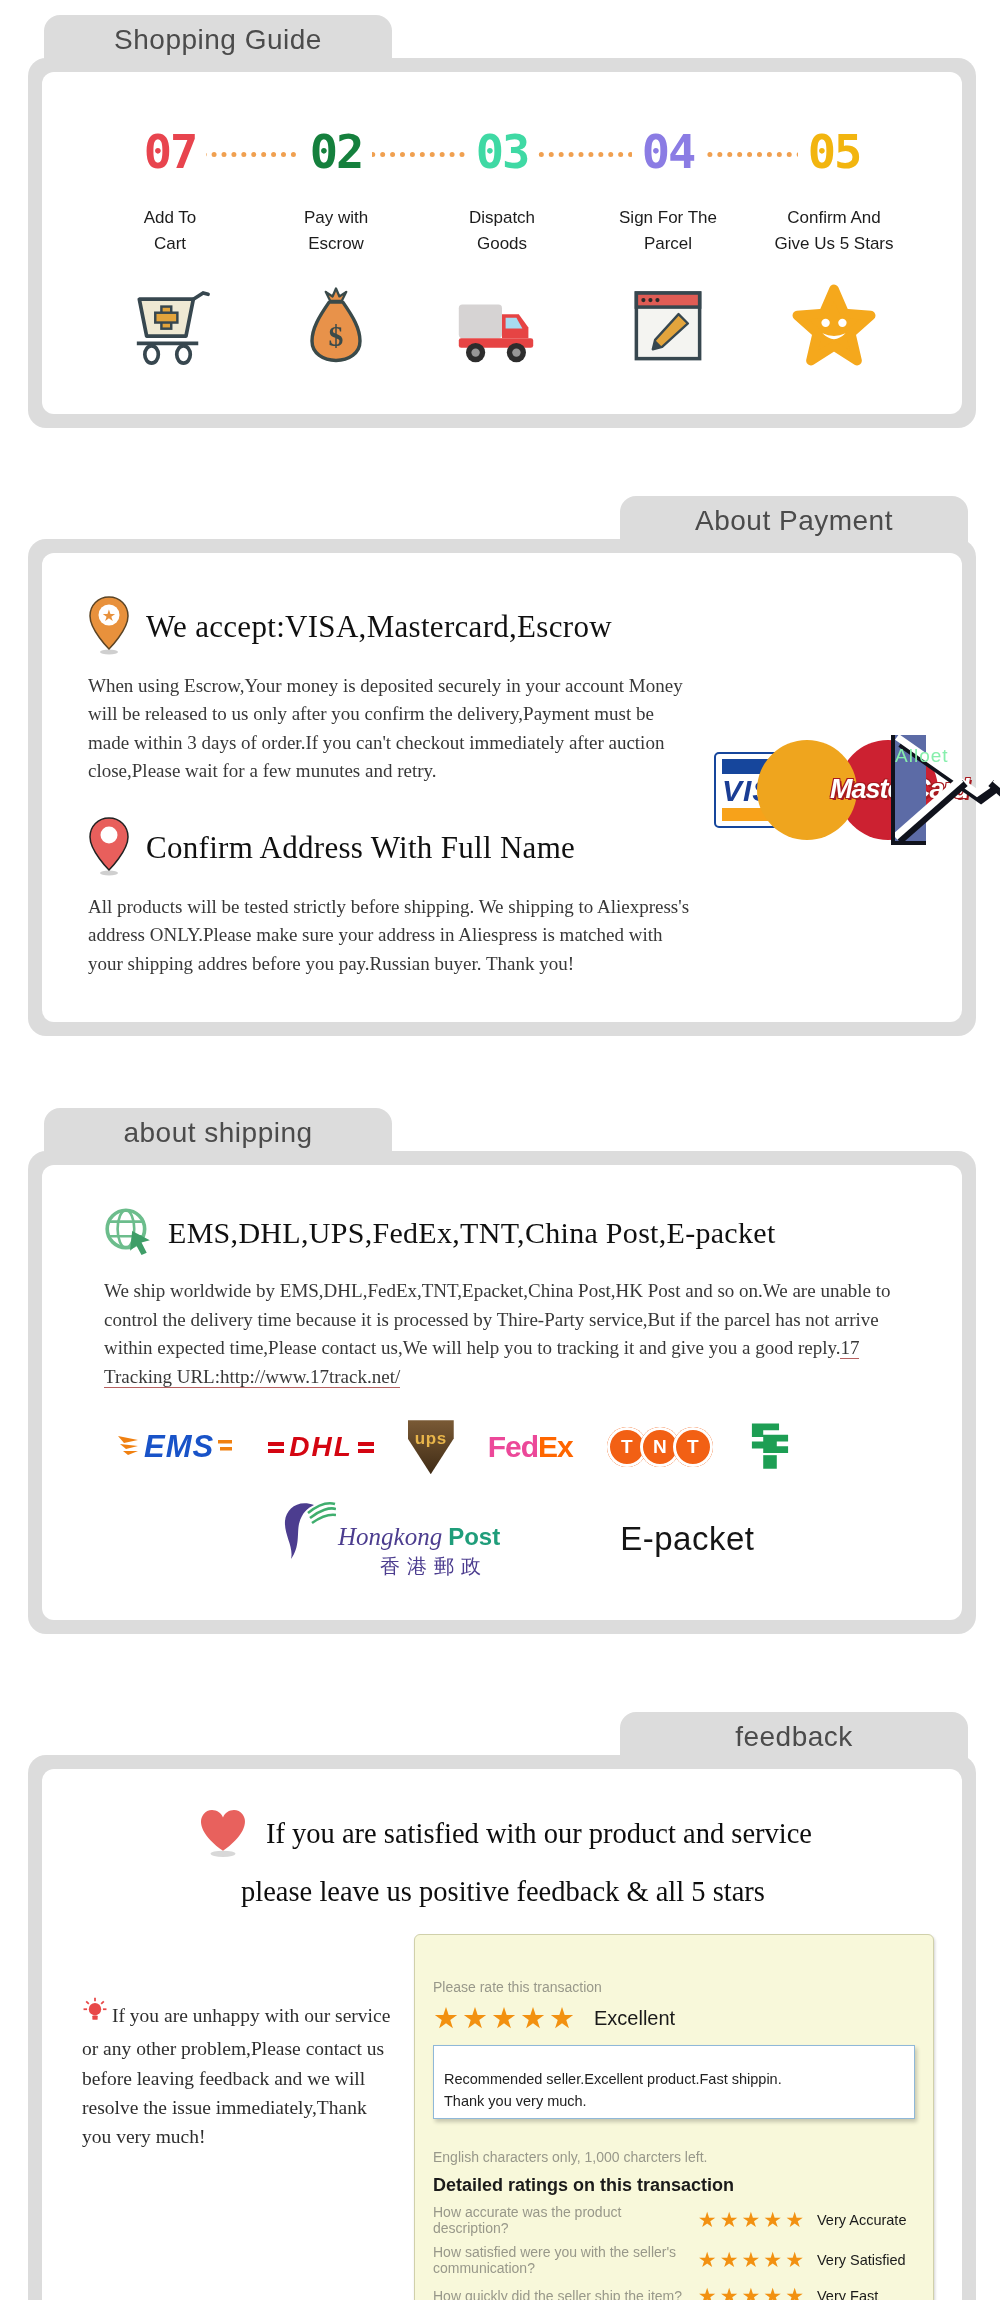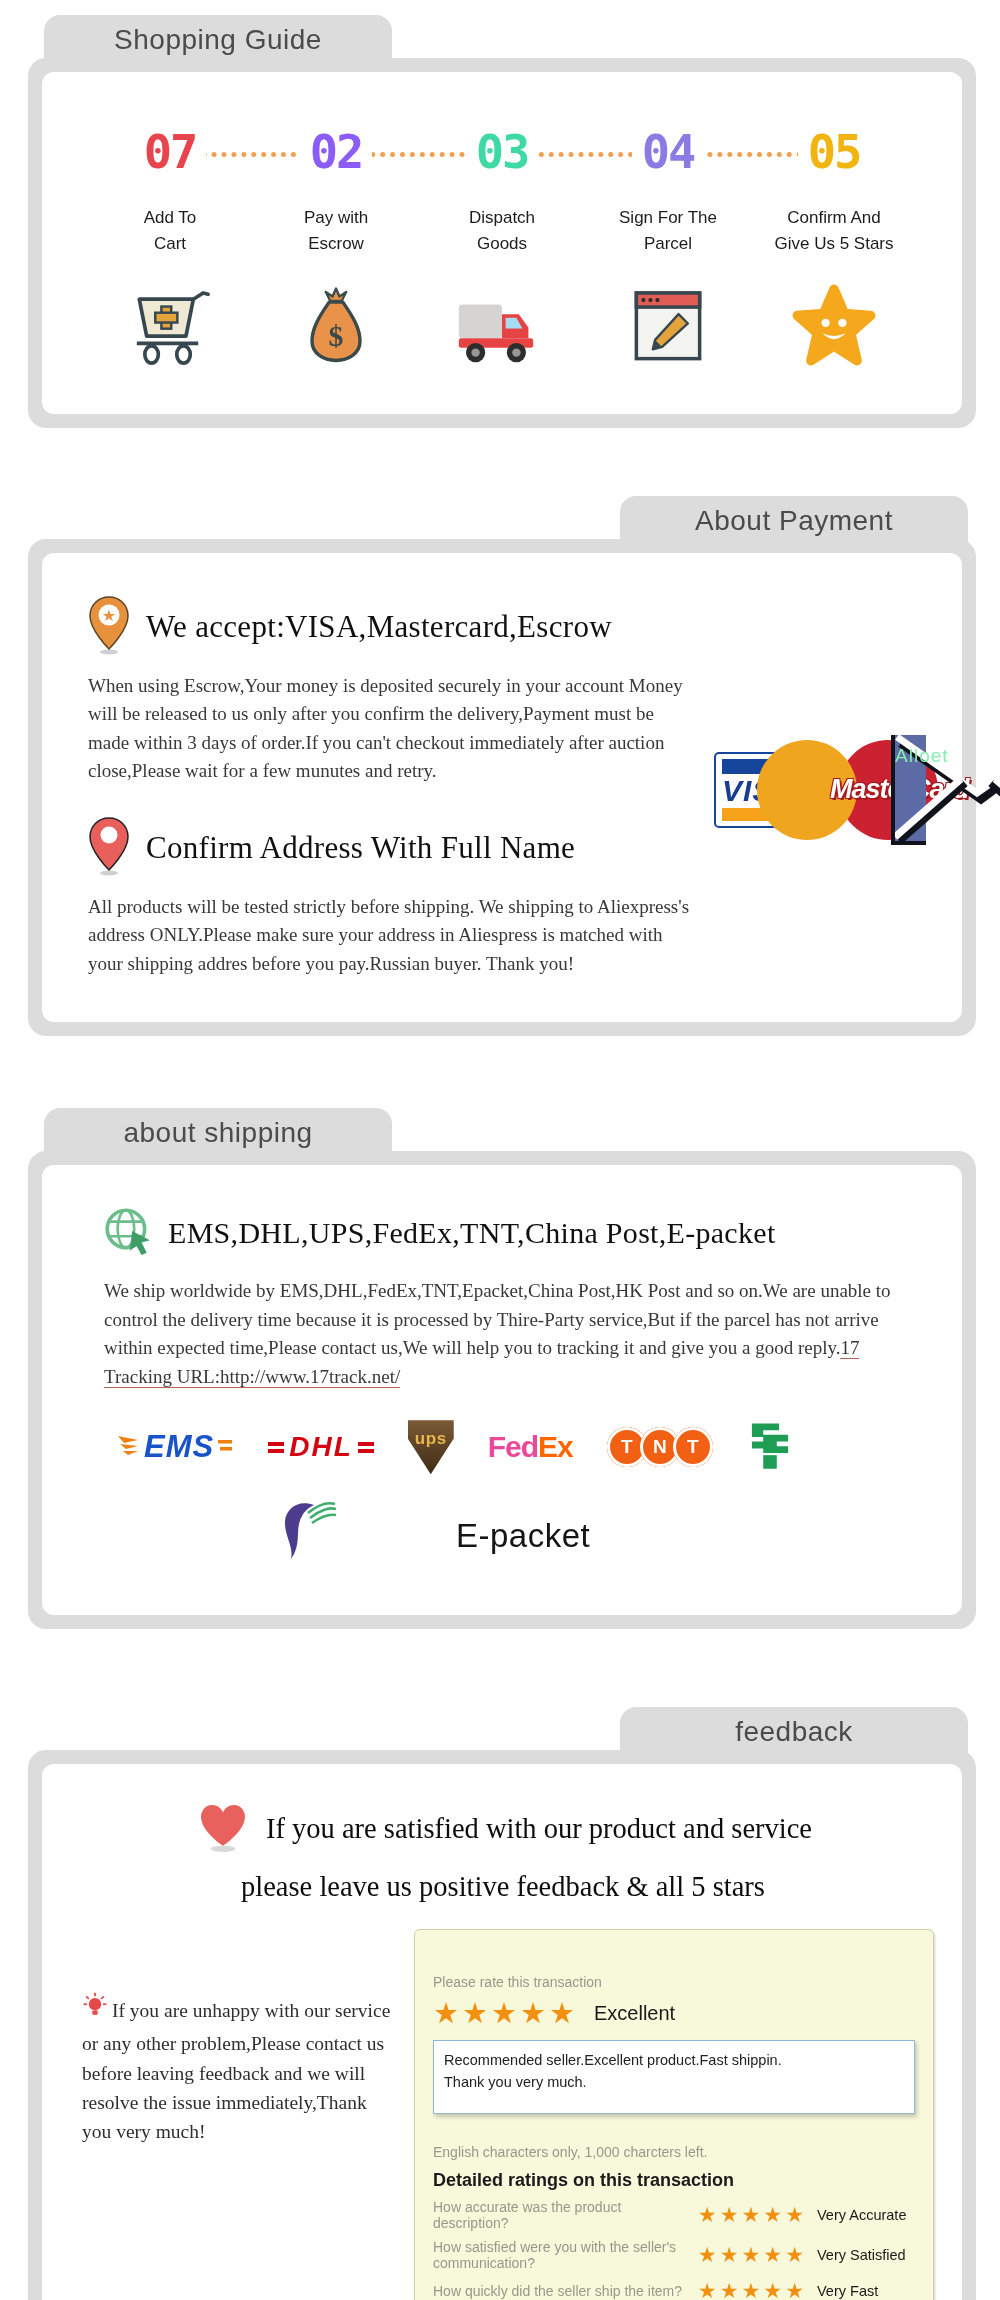--- a/index.html
+++ b/index.html
@@ -107,21 +107,21 @@
   .bulb{vertical-align:-4px;margin-right:4px;}
   .form{flex:1;background:#f8f8da;border:1px solid #d0d0aa;border-radius:6px;
       padding:14px 18px 20px;box-shadow:1px 2px 3px rgba(0,0,0,.18);}
   .form .muted{color:#98988a;font-size:14px;margin-top:30px;}
   .rate-top{display:flex;align-items:center;gap:16px;margin-top:6px;}
   .stars{color:#f29111;letter-spacing:3px;white-space:nowrap;}
   .stars-big{font-size:29px;}
   .stars-small{font-size:21px;}
   .rate-word{font-size:20px;color:#1a1a1a;}
   .comment-box{width:482px;height:74px;background:#fff;border:1px solid #8fb8d8;
-      box-shadow:2px 3px 4px rgba(0,0,0,.2);margin-top:10px;padding:9px 10px;box-sizing:border-box;
+      box-shadow:2px 3px 4px rgba(0,0,0,.2);margin-top:10px;padding:23px 10px;box-sizing:border-box;
       font-size:14.5px;color:#222;line-height:1.5;}
   .chars-note{margin-top:14px;}
   .detailed{font-size:18px;font-weight:bold;color:#1a1a1a;margin-top:10px;}
   .rate-row{display:flex;align-items:center;gap:10px;margin-top:8px;}
   .rate-q{flex:1;color:#98988a;font-size:14px;}
   .rate-label{font-size:14.5px;color:#1a1a1a;width:98px;}
 </style>
 </head>
 <body>
 
@@ -129,21 +129,21 @@
 
   <div class="section sec1">
     <div class="tabrow left">
       <div class="tab">Shopping Guide</div>
     </div>
     <div class="outer">
       <div class="card card1">
 
         <div class="num-row">
           <span class="step-num" style="color: rgb(232, 68, 78);">07</span>
-          <span class="step-num" style="color: #8b5cf6;">02</span>
+          <span class="step-num" style="color: #15803d;">02</span>
           <span class="step-num" style="color: rgb(63, 217, 164);">03</span>
           <span class="step-num" style="color: rgb(139, 124, 228);">04</span>
           <span class="step-num" style="color: rgb(242, 181, 15);">05</span>
         </div>
 
         <div class="labels-row">
           <div>
               <div>Add To</div>
               <div>Cart</div>
             </div>
@@ -350,20 +350,27 @@
         </div>
 
         <div class="row2">
           <div class="hkpost">
             <svg width="66" height="78" viewBox="0 0 66 78">
               <path d="M44,8 C28,2 16,12 15,24 C14,38 24,50 21,62 C30,50 27,36 29,27 C32,15 38,11 44,8 Z" fill="#4c3d8f"></path>
               <path d="M38,16 C48,8 58,5 65,7" fill="none" stroke="#3fae6e" stroke-width="2.6"></path>
               <path d="M40,21 C50,13 60,10 66,12" fill="none" stroke="#3fae6e" stroke-width="2.6"></path>
               <path d="M42,26 C52,19 60,17 66,18" fill="none" stroke="#3fae6e" stroke-width="2.6"></path>
             </svg>
+            <div class="hk-words">
+              <div class="hk-line1">
+                <span class="hk-name">Hongkong</span>
+                <span class="hk-post">Post</span>
+              </div>
+              <div class="hk-cn">香港郵政</div>
+            </div>
           </div>
           <div class="epacket">E-packet</div>
         </div>
 
       </div>
     </div>
   </div>
 
   <div class="section sec4">
     <div class="tabrow right">

